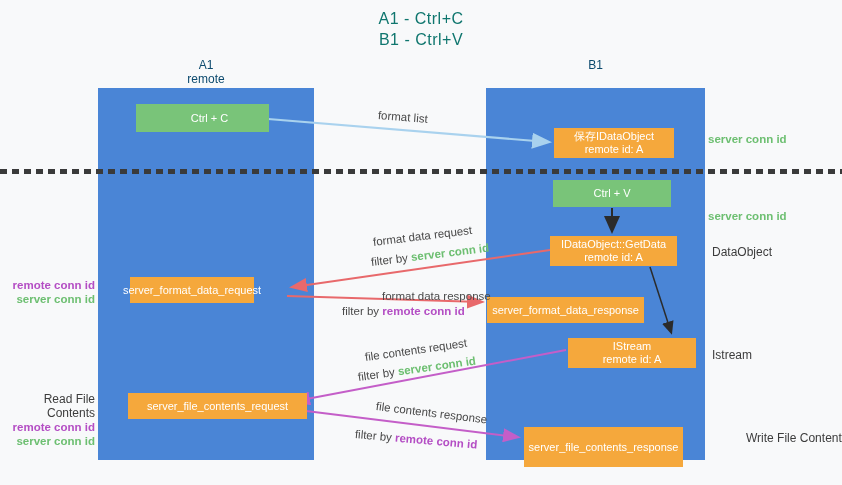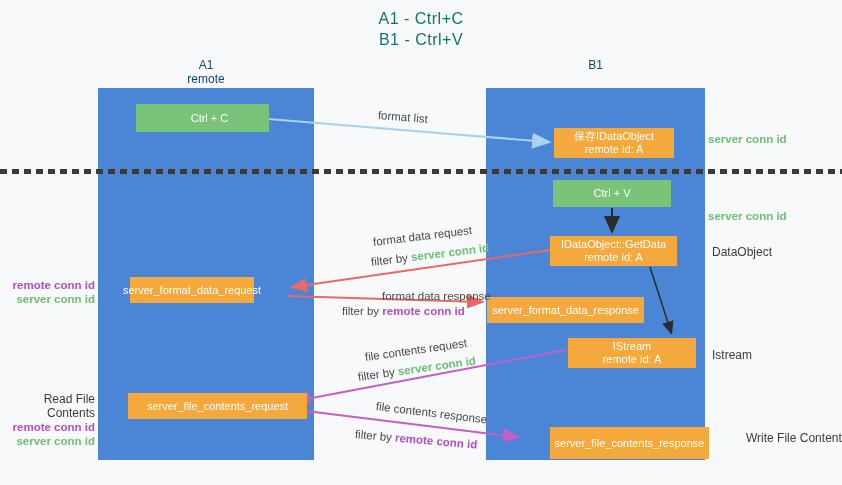--- a/index.html
+++ b/index.html
@@ -112,21 +112,21 @@
 
   <div class="node node-orange" style="left:568px;top:338px;width:128px;height:30px;">
     <span>IStream</span>
     <span>remote id: A</span>
   </div>
 
   <div class="node node-orange" style="left:128px;top:393px;width:179px;height:26px;">
     <span>server_file_contents_request</span>
   </div>
 
-  <div class="node node-orange" style="left:524px;top:427px;width:159px;height:32px;margin-left:26px;">
+  <div class="node node-orange" style="left:524px;top:427px;width:159px;height:40px;">
     <span>server_file_contents_response</span>
   </div>
 
   <div class="lbl r-pos4" style="left:378px;top:109px;">format list</div>
 
   <div class="lbl r-neg7" style="left:373px;top:236px;">format data request</div>
   <div class="lbl r-neg7" style="left:371px;top:256px;">
     <span>filter by</span>
     <span class="green">server conn id</span>
   </div>

